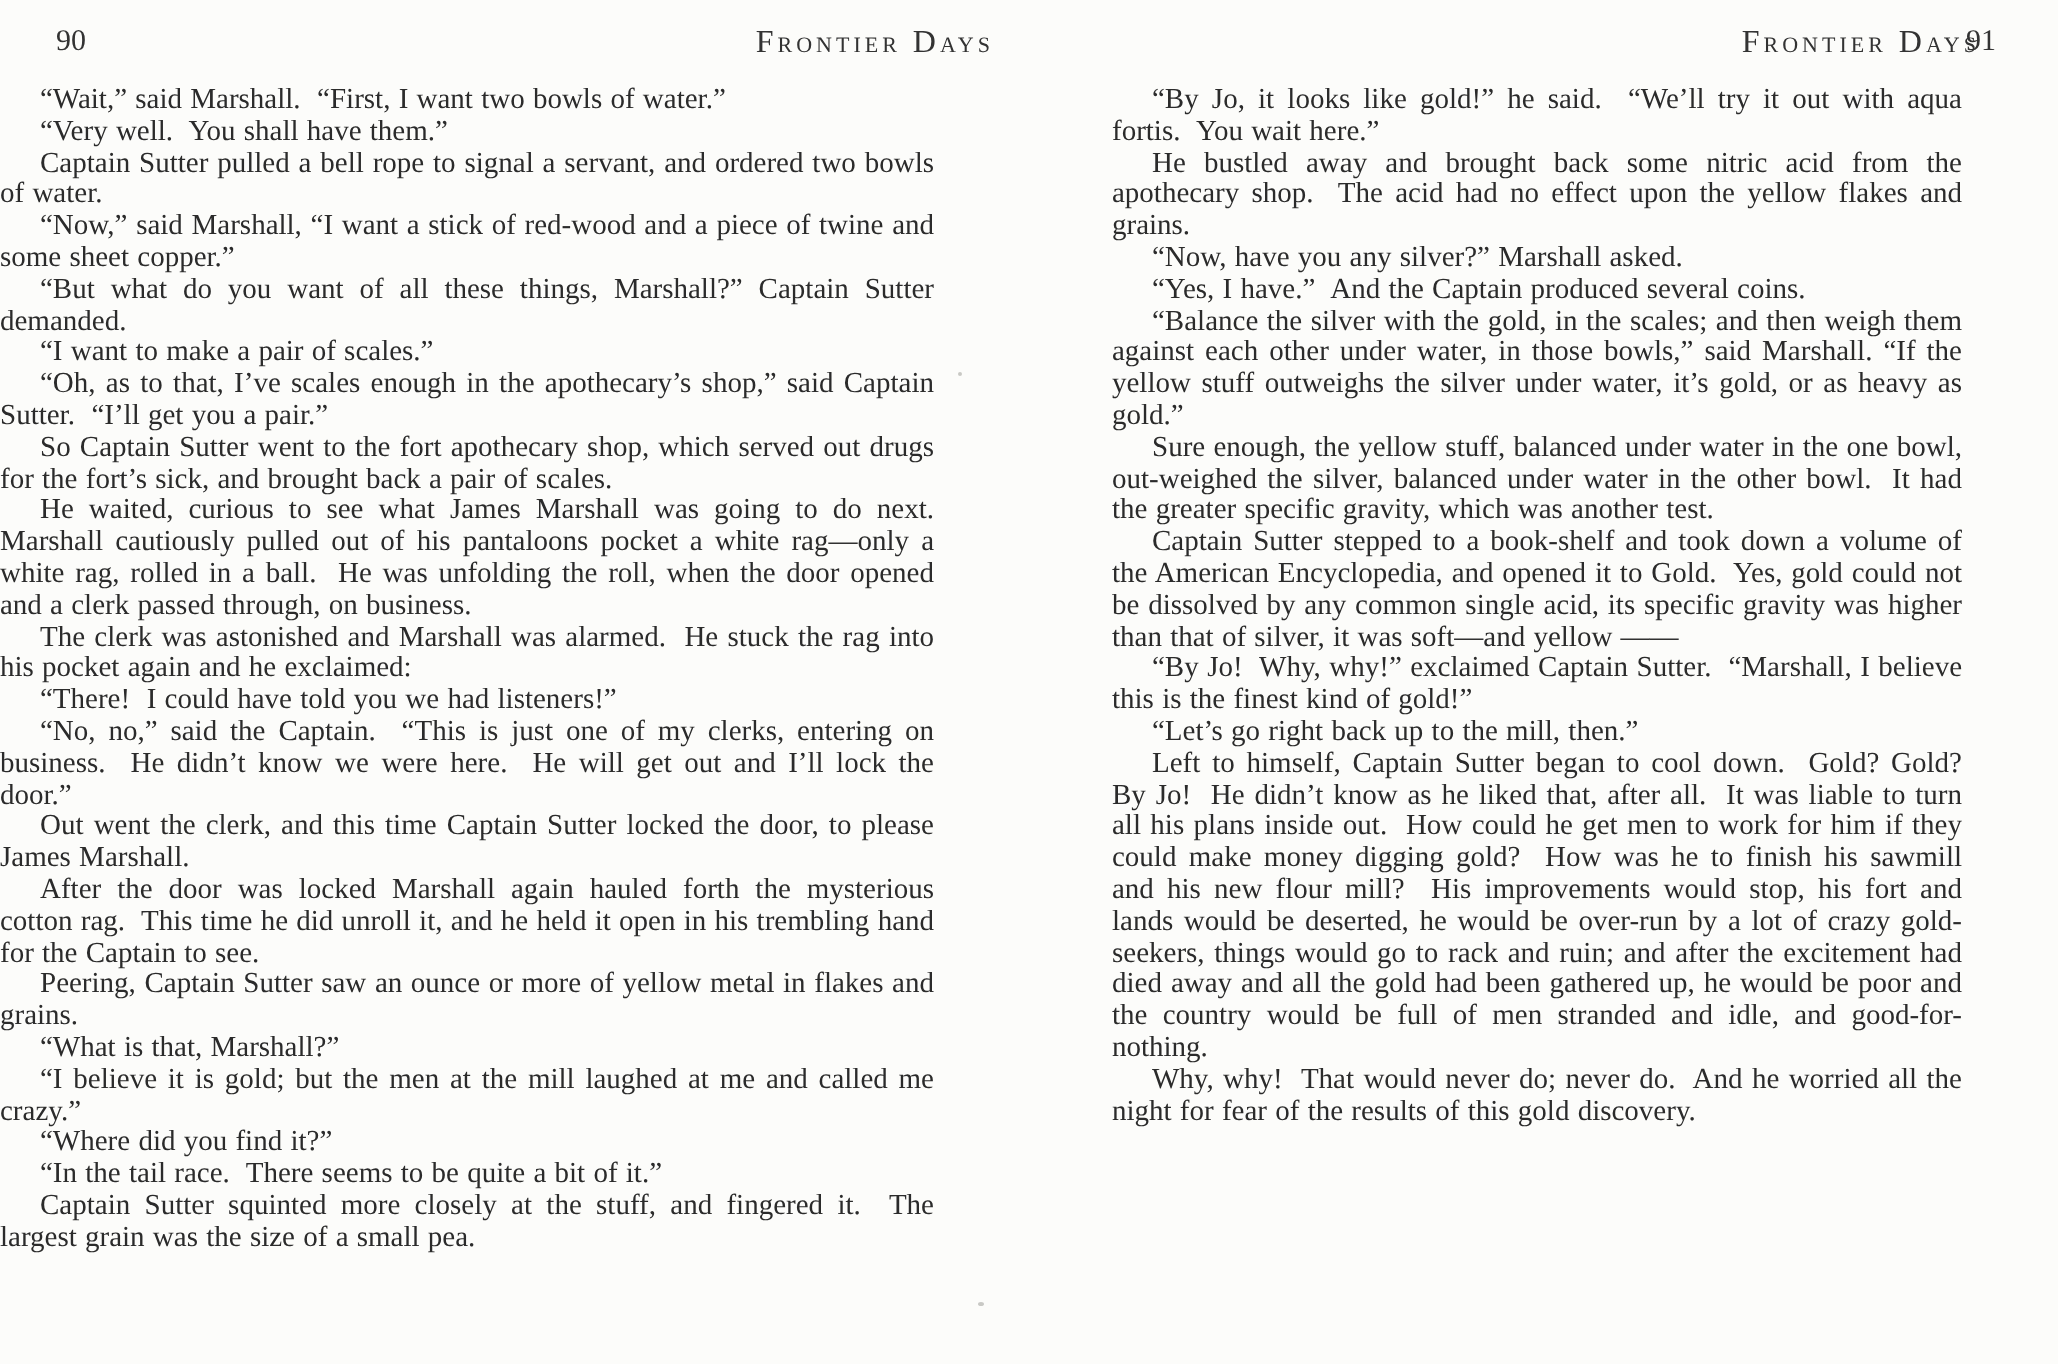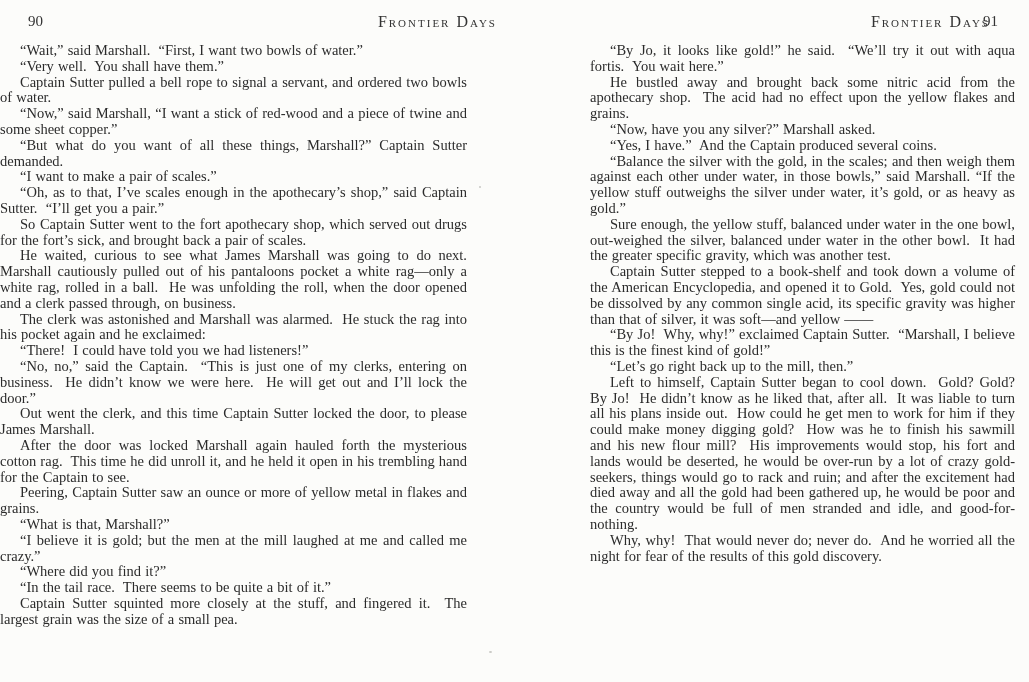--- a/index.html
+++ b/index.html
@@ -49,21 +49,21 @@
     color: #333;
   }
   .folio-left  { left: -2px; }
   .folio-right { right: -8px; margin-left: 16px; }
 
   .page-body {
     box-sizing: border-box;
     margin-top: 9px;
   }
   .page-left  .page-body { width: 467px; }
-  .page-right .page-body { margin-left: 76px; width: 425px; }
+  .page-right .page-body { margin-left: 42px; width: 425px; }
 
   .para {
     margin: 0;
     font-size: 14.5px;
     line-height: 15.8px;
     text-align: justify;
     text-indent: 20px;
     white-space: pre-wrap;
     hyphens: none;
     word-spacing: 0.5px;

